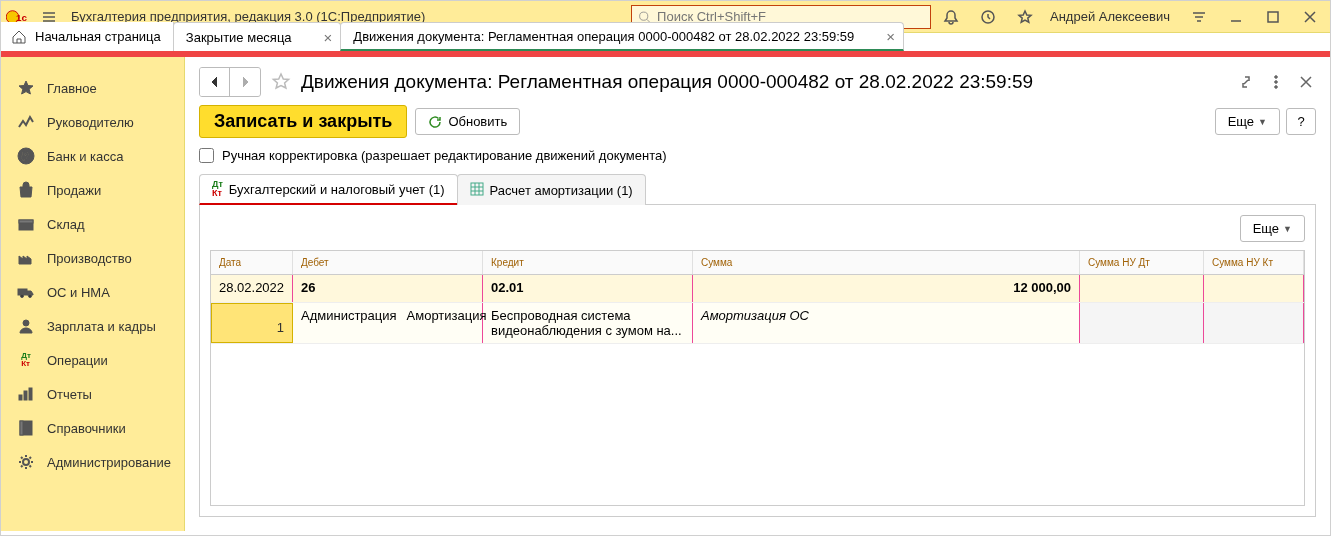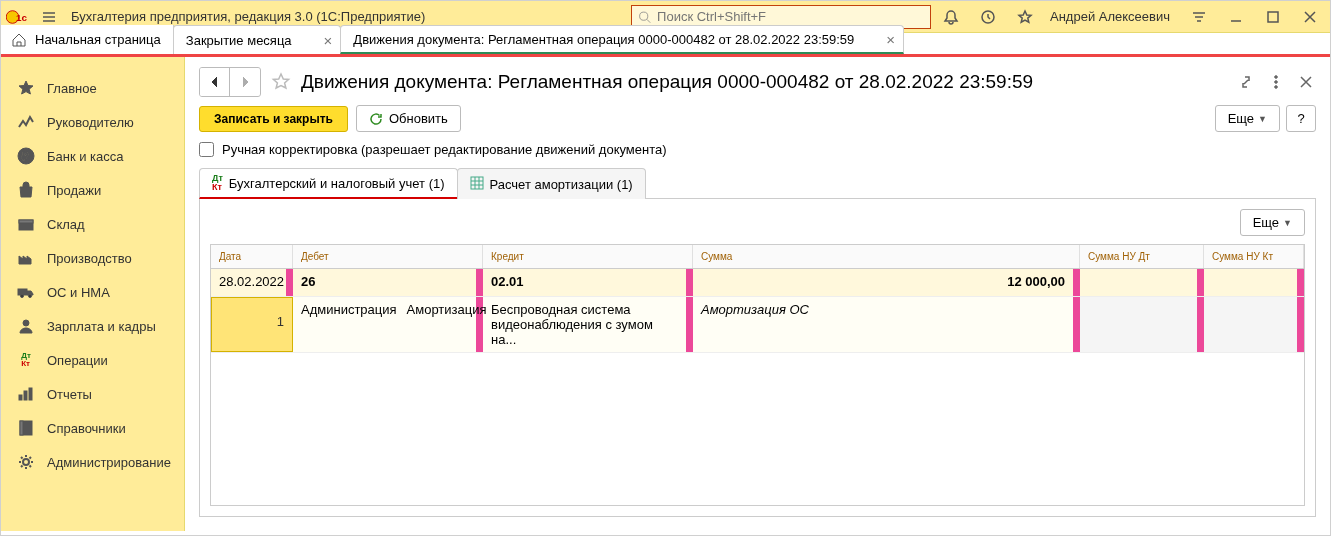--- a/index.html
+++ b/index.html
@@ -14,21 +14,21 @@
   .app-title { padding-left: 6px; color:#333; }
   .search-box { margin-left:auto; width: 300px; height:24px; background:#fff8d8; border:1px solid #c2410c; display:flex; align-items:center; padding:0 6px; }
   .search-box svg { width:14px; height:14px; stroke:#888; fill:none; margin-right:6px; }
   .search-box input { border:none; background:transparent; outline:none; width:100%; font-size:13px; color:#888; }
   .title-actions { display:flex; align-items:center; padding:0 6px; gap:9px;}
   .title-actions .ico-btn { width:28px; height:28px; display:flex; align-items:center; justify-content:center; cursor:pointer; }
   .title-actions svg { width:16px; height:16px; stroke:#555; fill:none; stroke-width:1.5;}
   .username { padding: 0 6px 0 2px; color:#333; cursor:pointer; }
   
   
-  .tabrow { height: 24px; background: #fff; display:flex; align-items:flex-end; border-bottom:3px solid #ef4444; }
+  .tabrow { height: 24px; background: #fff; display:flex; align-items:flex-end; border-bottom:6px solid #ef4444; }
   .hometab { display:flex; align-items:center; height:29px; padding:0 12px 0 10px; border-right:1px solid #ccc; cursor:pointer; background:#fff;}
   .hometab svg { width:16px; height:16px; stroke:#555; fill:none; margin-right:8px;}
   .tab { display:flex; align-items:center; height:29px; padding:0 8px 0 12px; border:1px solid #ccc; border-bottom:none; margin-top:1px; border-top-left-radius:4px; border-top-right-radius:4px; background:#fff; cursor:pointer; margin-left:-1px; position:relative;gap:24px;}
   .tab.active { border-bottom:2px solid #2e8b57; background:#fff; z-index:2; }
   .tab .close-x { margin-left:8px; color:#777; font-size:15px; line-height:1; cursor:pointer; }
   
   
   .body-row { display:flex; height: calc(536px - 32px - 30px); }
   .sidebar { width:184px; background:#ffec99; border-right:1px solid #e6d96f; padding-top:14px;}
   .side-item { display:flex; align-items:center; height:34px; padding-left:14px; cursor:pointer; color:#333;}
@@ -42,21 +42,21 @@
   .nav-group button:last-child{border-right:none;}
   .nav-group svg{width:14px;height:14px;stroke:#333;fill:#333;}
   .star-btn { width:28px; height:28px; display:flex; align-items:center; justify-content:center; border:none; background:transparent; cursor:pointer;}
   .star-btn svg{width:20px;height:20px;stroke:#bbb;fill:none;stroke-width:1.5;}
   .page-title { font-size:19px; font-weight:normal; }
   .head-right { margin-left:auto; display:flex; align-items:center; gap:10px;}
   .head-right .ico { width:20px; height:20px; cursor:pointer; display:flex; align-items:center; justify-content:center;}
   .head-right svg{width:16px;height:16px;stroke:#666;fill:none;}
   
   .toolbar { display:flex; align-items:center; gap:8px; margin-bottom:10px;}
-  .btn-primary { background:#ffdd2d; border:1px solid #d4b200; padding:5px 14px; border-radius:3px; font-weight:bold; cursor:pointer; font-size:12px;}
+  .btn-primary { background:#ffdd2d; border:1px solid #d4b200; padding:5px 14px; border-radius:3px; font-weight:bold; cursor:pointer; font-size:18px;}
   .btn { background:#fff; border:1px solid #bbb; padding:5px 12px; border-radius:3px; cursor:pointer; font-size:13px; display:flex; align-items:center; gap:6px;}
   .btn svg{width:14px;height:14px;}
   .toolbar-right { margin-left:auto; display:flex; gap:6px;}
   .btn-more { display:flex; align-items:center; gap:4px;}
   .btn-more::after{content:'▼'; font-size:9px; color:#555;}
   .btn-help { width:30px; justify-content:center; padding:5px 0;}
   
   .checkbox-row { display:flex; align-items:center; gap:8px; margin-bottom:10px;}
   .checkbox-row input{width:15px;height:15px;}
   
@@ -70,21 +70,21 @@
   
   .tabpane { border:1px solid #ccc; border-top:none; padding:10px; flex:1; display:flex; flex-direction:column;}
   .pane-toolbar { display:flex; justify-content:flex-end; margin-bottom:8px;}
   
   .grid { flex:1; border:1px solid #ccc; overflow:hidden;}
   .grid-head { display:flex; background:#fafafa; border-bottom:1px solid #ccc;}
   .gh { padding:6px 8px; border-right:1px solid #e0e0e0; font-weight:normal; color:#a16207; font-size:10px;}
   .col-date{width:82px;} .col-debet{width:190px;} .col-kredit{width:210px;} .col-sum{flex:1;} .col-nudt{width:124px;} .col-nukt{width:100px;}
   .col-sum, .col-nudt, .col-nukt { text-align:left; }
   .grid-row { display:flex; border-bottom:1px solid #eee; min-height:28px;}
-  .gc { padding:5px 8px; border-right:7px solid #ec4899; font-size:13px;}
+  .gc { padding:5px 8px; border-right:1px solid #ec4899; font-size:13px;}
   .row1 { background:#fff8dc;}
   .row1 .gc.col-debet, .row1 .gc.col-kredit { font-weight:bold; }
   .row1 .gc.col-sum { text-align:right; font-weight:bold;}
   .grid-row.sub { background:#fffef5;}
   .grid-row.sub .col-date { background:#ffe477; text-align:right; font-weight:normal; color:#333; border:1px solid #d4b200; padding-top: 16px;}
   .gc.stack { display:flex; flex-direction:row; gap:10px;}
   .italic { font-style:italic; }
   .grid-row.sub .col-nudt, .grid-row.sub .col-nukt { background:#f5f5f5;}
 </style>
 </head>

